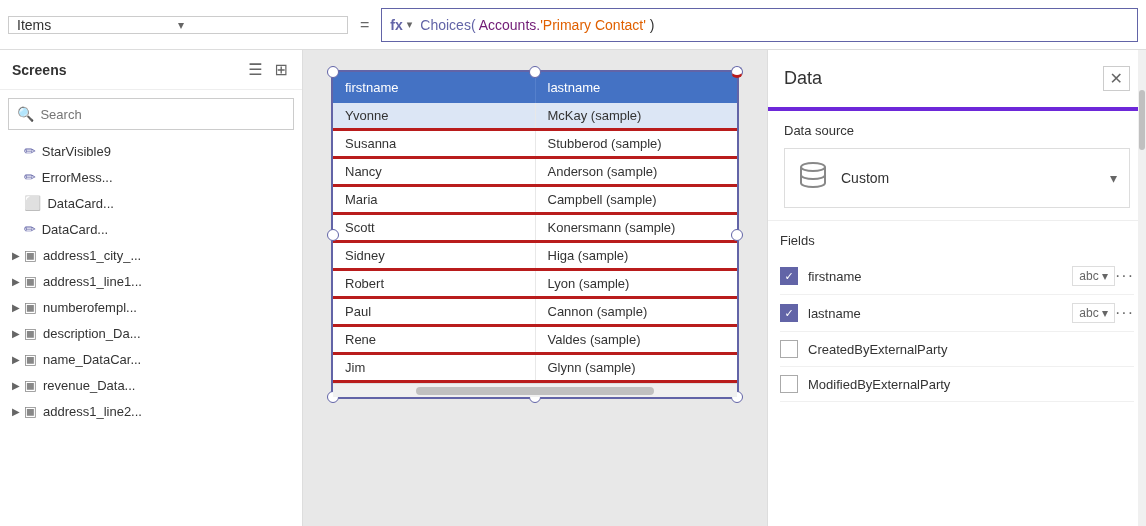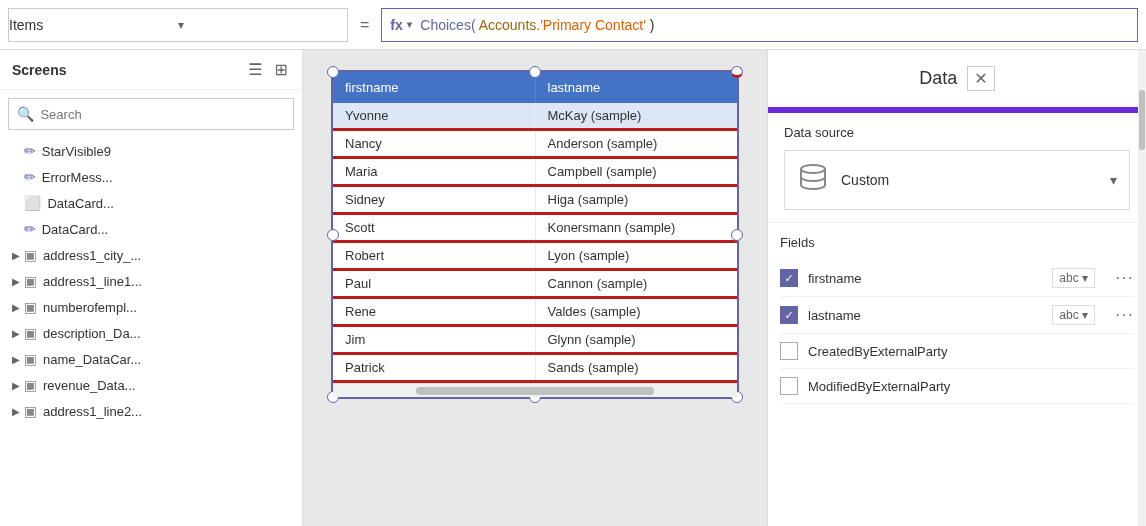--- a/index.html
+++ b/index.html
@@ -5,21 +5,21 @@
     * { box-sizing: border-box; margin: 0; padding: 0; font-family: 'Segoe UI', Arial, sans-serif; }
     body { width: 1146px; height: 526px; overflow: hidden; background: #f3f3f3; display: flex; flex-direction: column; }
 
     
     .top-bar {
       display: flex; align-items: center; height: 50px; background: #fff;
       border-bottom: 1px solid #ddd; padding: 0 8px; gap: 8px; flex-shrink: 0;
     }
     .items-dropdown {
       display: flex; align-items: center; border: 1px solid #ccc; background: #fff;
-      padding: 4px 0; min-width: 340px; height: 34px; cursor: pointer;
+      padding: 4px 8px; min-width: 340px; height: 18px; cursor: pointer;
     }
     .items-dropdown span { flex: 1; font-size: 14px; color: #333; }
     .items-dropdown .chevron { color: #666; font-size: 12px; }
     .equals-sign { font-size: 16px; color: #666; padding: 0 4px; }
     .formula-bar {
       display: flex; align-items: center; border: 1px solid #6264a7; background: #fff;
       padding: 4px 8px; flex: 1; height: 34px;
     }
     .formula-icon { color: #6264a7; font-weight: bold; margin-right: 4px; font-size: 14px; }
     .formula-chevron { color: #666; font-size: 11px; margin-right: 8px; }
@@ -98,22 +98,22 @@
     .scroll-thumb {
       width: 60%; height: 8px; background: #c0c0c0; border-radius: 4px; margin-left: 20%;
     }
 
     
     .right-panel {
       width: 379px; background: #fff; border-left: 1px solid #ddd;
       display: flex; flex-direction: column; flex-shrink: 0; overflow-y: auto;
     }
     .right-header {
-      display: flex; align-items: center; justify-content: center;
-      padding: 16px; border-bottom: 6px solid #6d28d9; gap: 10px;
+      display: flex; align-items: center; justify-content: space-between;
+      padding: 16px; border-bottom: 4px solid #6d28d9; gap: 10px;
     }
     .right-title { font-size: 18px; font-weight: 400; color: #333; }
     .close-btn { cursor: pointer; color: #666; font-size: 16px; border: 1px solid #ccc; padding: 2px 6px; }
 
     .right-section { padding: 12px 16px; border-bottom: 1px solid #eee; }
     .section-label { font-size: 13px; color: #333; margin-bottom: 10px; }
     .data-source-option {
       display: flex; align-items: center; border: 1px solid #ddd; padding: 10px 12px;
       background: #fff; cursor: pointer;
     }
@@ -129,39 +129,39 @@
     }
     .field-checkbox {
       width: 18px; height: 18px; border: 1px solid #aaa; margin-right: 10px;
       display: flex; align-items: center; justify-content: center; cursor: pointer; flex-shrink: 0;
     }
     .field-checkbox.checked { background: #6264a7; border-color: #6264a7; }
     .field-checkbox.checked::after { content: '✓'; color: #fff; font-size: 11px; }
     .field-name { flex: 1; font-size: 13px; color: #333; }
     .field-type {
       font-size: 12px; color: #666; border: 1px solid #ddd; padding: 2px 6px;
-      margin-right: 20px; cursor: pointer; display: flex; align-items: center; gap: 2px;
+      margin-right: 0; cursor: pointer; display: flex; align-items: center; gap: 2px;
     }
     .field-more { color: #666; cursor: pointer; font-size: 16px; letter-spacing: 1px; }
     .right-thumb { width: 6px; height: 60px; background: #c0c0c0; margin: 0 auto; border-radius: 3px; }
   </style>
 </head>
 <body>
 
 <div class="top-bar">
   <div class="items-dropdown">
     <span>Items</span>
     <span class="chevron">▾</span>
   </div>
   <span class="equals-sign">=</span>
   <div class="formula-bar">
     <span class="formula-icon">fx</span>
     <span class="formula-chevron">▾</span>
     <span class="formula-text">
-      <span style="color:#6264a7;">Choices(</span><span style="color:#a16207;"> Accounts.</span><span style="color:#e06000;">'Primary Contact'</span><span> )</span>
+      <span style="color:#6264a7;">Choices(</span><span style="color:#701a75;"> Accounts.</span><span style="color:#e06000;">'Primary Contact'</span><span> )</span>
     </span>
   </div>
 </div>
 
 <div class="main">
 
   <div class="left-panel">
     <div class="screens-header">
       <span class="screens-title">Screens</span>
       <div class="screens-icons">
@@ -244,34 +244,38 @@
       <div class="table-header">
         <div class="th">firstname</div>
         <div class="th">lastname</div>
       </div>
       <div class="table-body">
         <div class="tr selected">
           <div class="td">Yvonne</div>
           <div class="td">McKay (sample)</div>
         </div>
         <div class="tr">
+          <div class="td">Susanna</div>
+          <div class="td">Stubberod (sample)</div>
+        </div>
+        <div class="tr">
           <div class="td">Nancy</div>
           <div class="td">Anderson (sample)</div>
         </div>
         <div class="tr">
           <div class="td">Maria</div>
           <div class="td">Campbell (sample)</div>
         </div>
         <div class="tr">
+          <div class="td">Scott</div>
+          <div class="td">Konersmann (sample)</div>
+        </div>
+        <div class="tr">
           <div class="td">Sidney</div>
           <div class="td">Higa (sample)</div>
-        </div>
-        <div class="tr">
-          <div class="td">Scott</div>
-          <div class="td">Konersmann (sample)</div>
         </div>
         <div class="tr">
           <div class="td">Robert</div>
           <div class="td">Lyon (sample)</div>
         </div>
         <div class="tr">
           <div class="td">Paul</div>
           <div class="td">Cannon (sample)</div>
         </div>
         <div class="tr">

